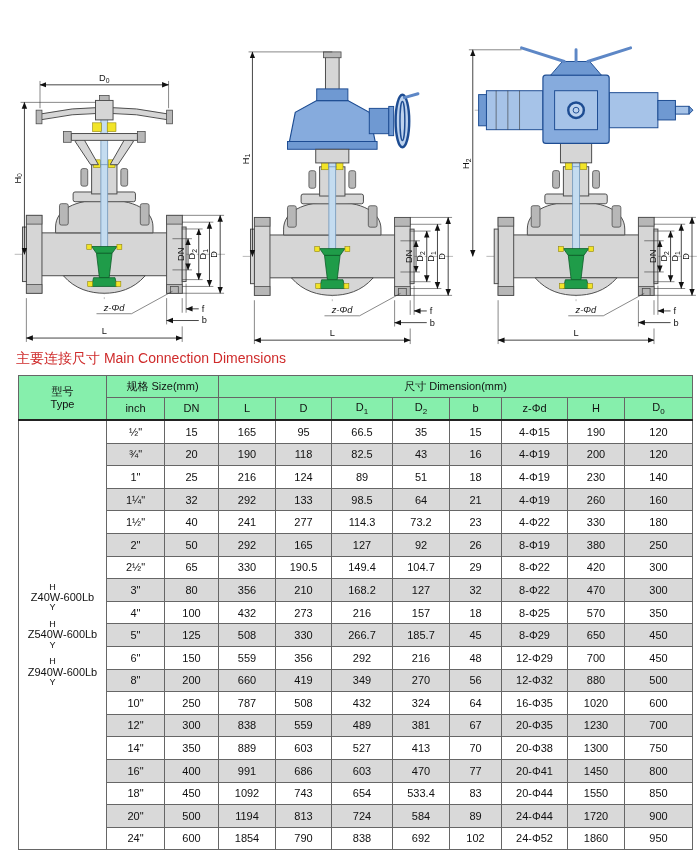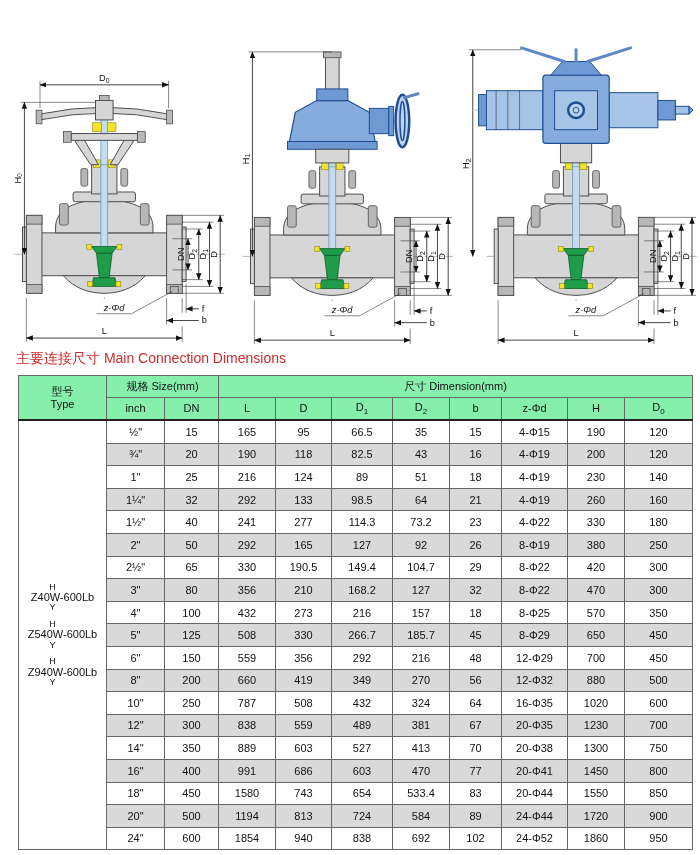--- a/index.html
+++ b/index.html
@@ -460,21 +460,21 @@
           <td>603</td>
           <td>470</td>
           <td>77</td>
           <td>20-Φ41</td>
           <td>1450</td>
           <td>800</td>
         </tr>
         <tr>
           <td>18"</td>
           <td>450</td>
-          <td>1580</td>
+          <td>1092</td>
           <td>743</td>
           <td>654</td>
           <td>533.4</td>
           <td>83</td>
           <td>20-Φ44</td>
           <td>1550</td>
           <td>850</td>
         </tr>
         <tr class="alt">
           <td>20"</td>
@@ -485,21 +485,21 @@
           <td>584</td>
           <td>89</td>
           <td>24-Φ44</td>
           <td>1720</td>
           <td>900</td>
         </tr>
         <tr>
           <td>24"</td>
           <td>600</td>
           <td>1854</td>
-          <td>940</td>
+          <td>790</td>
           <td>838</td>
           <td>692</td>
           <td>102</td>
           <td>24-Φ52</td>
           <td>1860</td>
           <td>950</td>
         </tr>
       </tbody>
   </table>
 </div>

